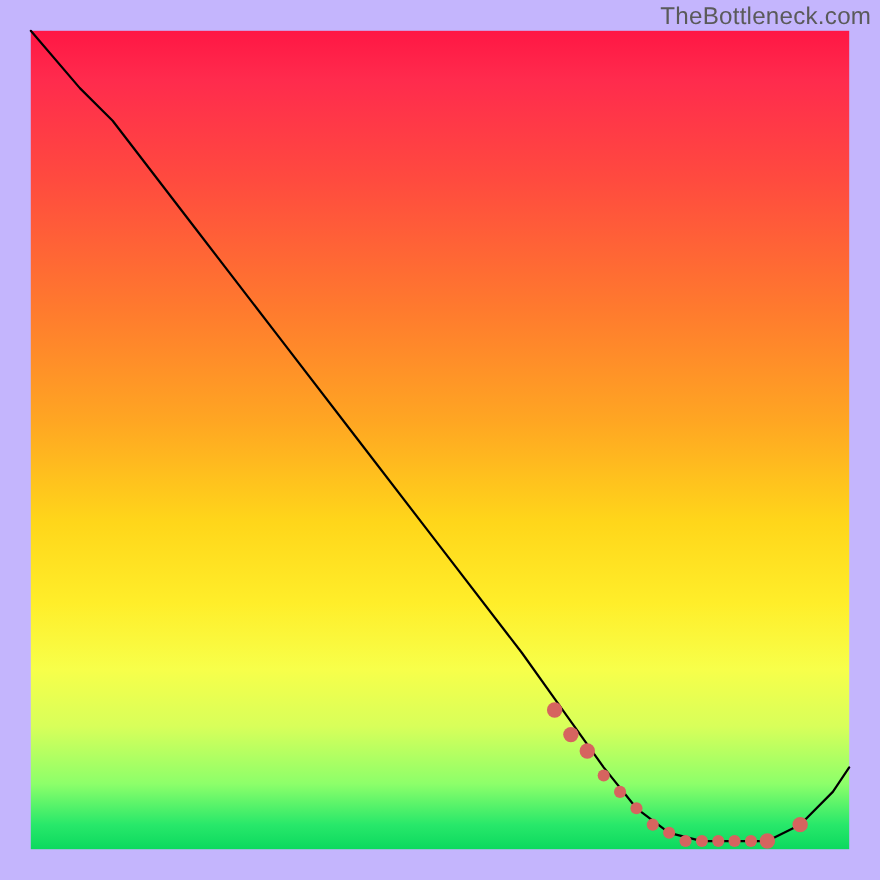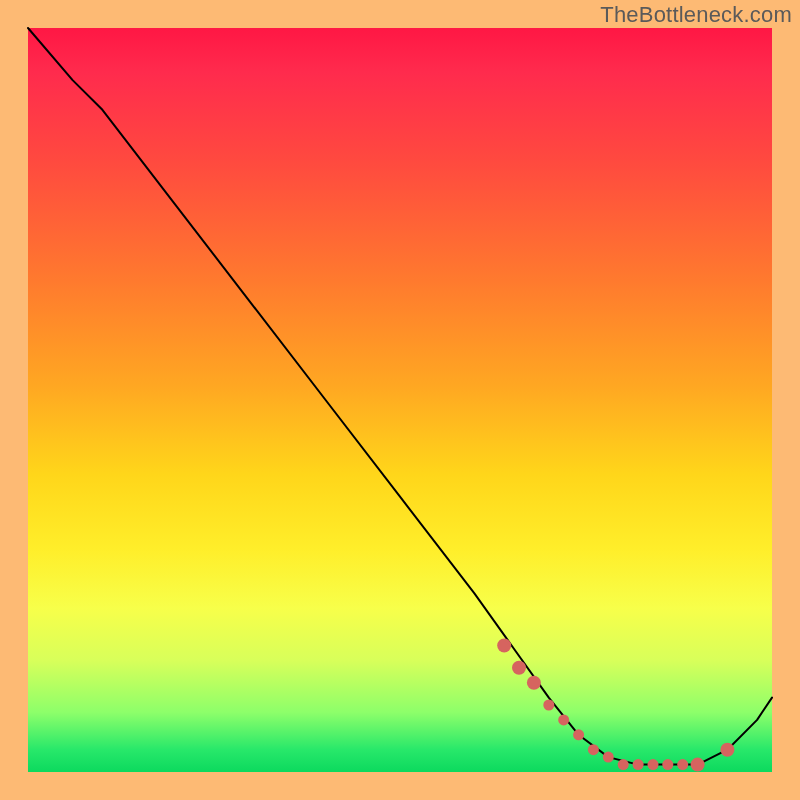--- a/index.html
+++ b/index.html
@@ -8,21 +8,21 @@
     width: 800px;
     height: 800px;
     background: #000;
     font-family: Arial, Helvetica, sans-serif;
     overflow: hidden;
   }
   .frame {
     position: relative;
     width: 800px;
     height: 800px;
-    background: #fdba74;
+    background: #c4b5fd;
   }
   .watermark {
     position: absolute;
     top: 2px;
     right: 8px;
     color: #5a5a5a;
     font-size: 22px;
     font-weight: 500;
     letter-spacing: 0.2px;
     user-select: none;

